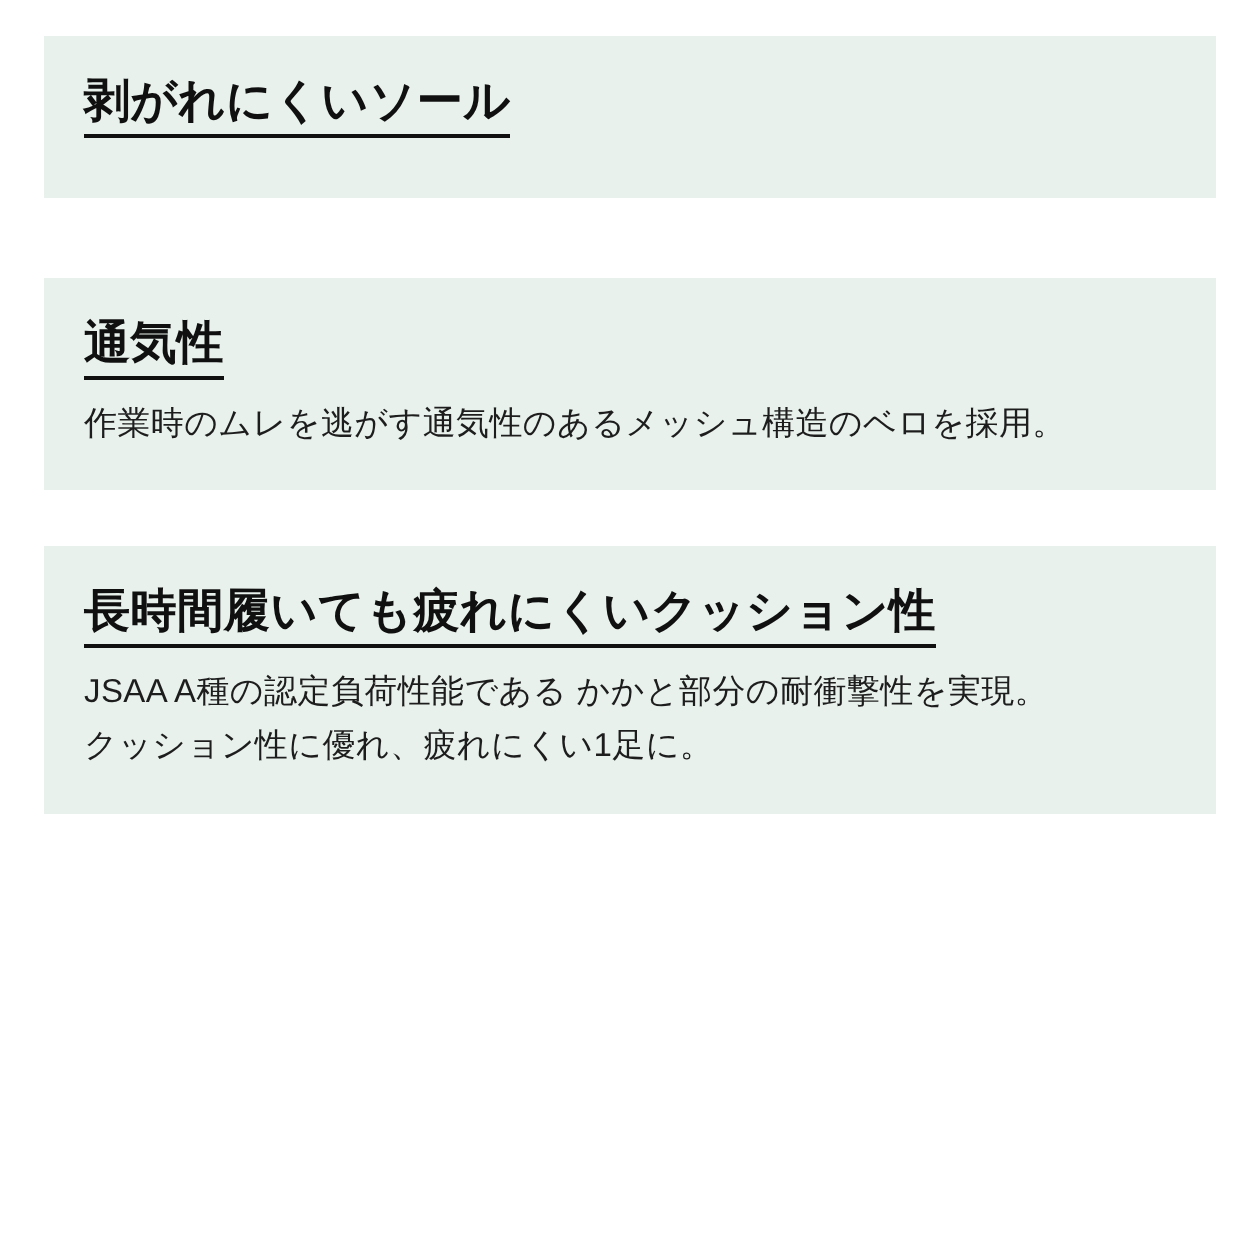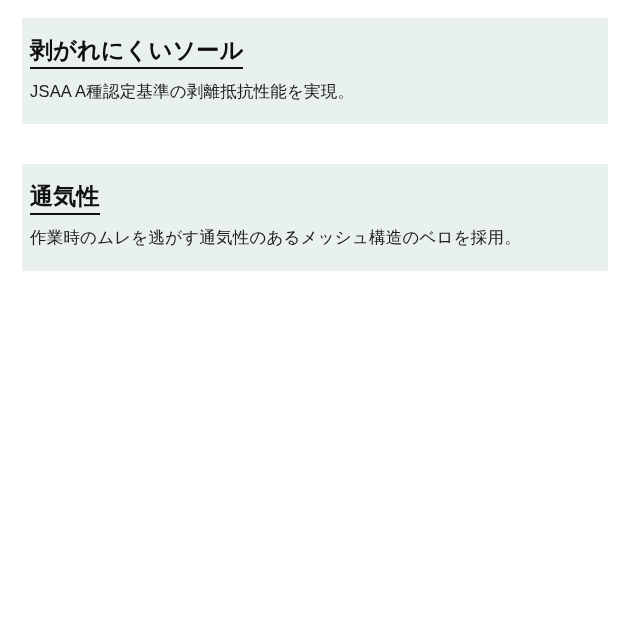--- a/index.html
+++ b/index.html
@@ -19,21 +19,21 @@
     height: 630px;
     box-sizing: border-box;
     padding: 18px 22px 18px 22px;
     display: flex;
     flex-direction: column;
     justify-content: flex-start;
   }
   .feature-block {
     background: #e8f1ec;
     box-sizing: border-box;
-    padding: 18px 20px 20px 8px;
+    padding: 18px 20px 20px 20px;
     margin-bottom: 18px;
   }
   .feature-block:last-child {
     margin-bottom: 0;
   }
   .feature-title {
     font-size: 23px;
     font-weight: bold;
     line-height: 1.25;
     color: #101010;
@@ -59,27 +59,31 @@
   .block-2 { margin-bottom: 28px; }
   .block-3 { margin-bottom: 24px; }
 </style>
 </head>
 <body>
 
 <div class="page">
 
   <div class="feature-block block-1">
     <div class="feature-title">剥がれにくいソール</div>
-    <div class="feature-body">
-      <p>JSAA A種認定基準の剥離抵抗性能を実現。</p>
-    </div>
   </div>
 
   <div class="feature-block block-2">
     <div class="feature-title">通気性</div>
     <div class="feature-body">
       <p>作業時のムレを逃がす通気性のあるメッシュ構造のベロを採用。</p>
     </div>
   </div>
 
 
+  <div class="feature-block block-4">
+    <div class="feature-title">長時間履いても疲れにくいクッション性</div>
+    <div class="feature-body">
+      <p>JSAA A種の認定負荷性能である かかと部分の耐衝撃性を実現。</p>
+      <p>クッション性に優れ、疲れにくい1足に。</p>
+    </div>
+  </div>
 
 </div>
 
 </body></html>

